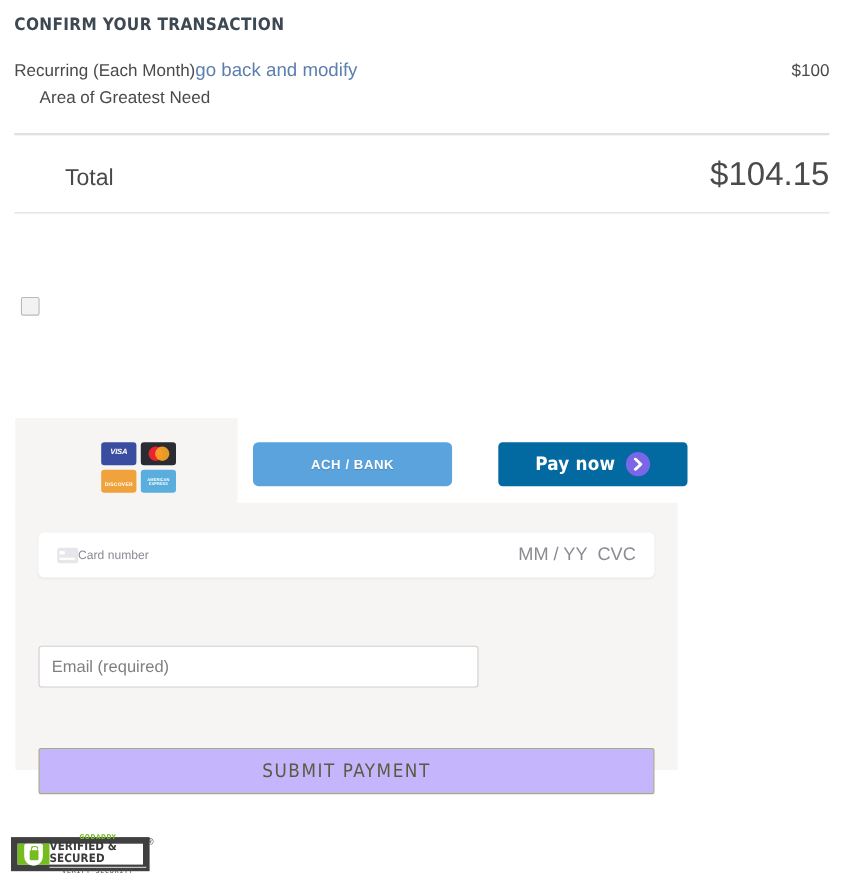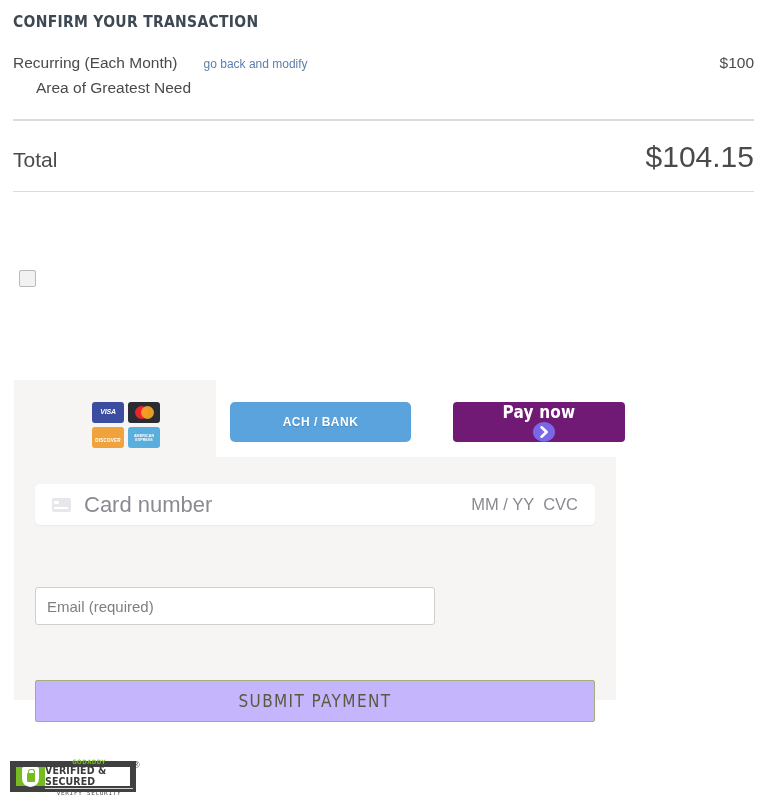--- a/index.html
+++ b/index.html
@@ -34,44 +34,43 @@
     align-items: baseline;
     justify-content: space-between;
   }
   .row-left { display: flex; align-items: baseline; }
   .row-label {
     font-size: 15.5px;
     color: #4a4a4a;
     font-weight: 400;
   }
   .row-link {
-    font-size: 12px;
+    font-size: 17px;
     color: #5b7fae;
-    margin-left: 26px;
     cursor: pointer;
     text-decoration: none;
   }
   .row-amount {
     font-size: 15.5px;
     color: #4a4a4a;
   }
   .subrow {
     font-size: 15.5px;
     color: #4a4a4a;
     padding-left: 23px;
     margin-top: 7px;
   }
 
   .rule { height: 1px; background: #dcdcdc; width: 741px; }
 
   .block-recurring { padding-bottom: 22px; }
   .block-cause { padding-top: 19px; padding-bottom: 20px; }
   .block-total { padding-top: 19px; padding-bottom: 17px; }
 
-  .total-label { font-size: 21px; color: #4a4a4a; }
+  .total-label { font-size: 21px; color: #4a4a4a; margin-left: 46px; }
   .total-amount { font-size: 30px; color: #4a4a4a; }
 
   
   .subscribe {
     position: absolute;
     left: 19px;
     top: 270px;
     display: flex;
     align-items: center;
   }
@@ -158,29 +157,28 @@
     font-family: "Liberation Sans", sans-serif;
     font-weight: 700;
     font-size: 12px;
     letter-spacing: 0.5px;
     cursor: pointer;
     text-shadow: 0 1px 1px rgba(0,0,0,0.18);
   }
   .btn-paynow {
     margin-left: 42px;
     width: 172px; height: 40px;
-    background: #701a75;
+    background: #0369a1;
     border: none;
     border-radius: 4px;
     color: #ffffff;
     display: flex;
     align-items: center;
     justify-content: center;
     cursor: pointer;
-    flex-direction: column;
   }
   .paynow-text {
     font-family: "DejaVu Sans Condensed", "Liberation Sans Narrow", "Liberation Sans", sans-serif;
     font-weight: 700;
     font-size: 17px;
     letter-spacing: 0.2px;
   }
   .paynow-chevron {
     margin-left: 10px;
     width: 22px; height: 22px;
@@ -220,22 +218,21 @@
     border-radius: 1px;
   }
   .card-glyph::after {
     content: "";
     position: absolute;
     left: 2px; bottom: 3px;
     width: 14px; height: 2px;
     background: #ffffff;
   }
   .card-ph {
-    margin-left: 13px;
-    font-size: 22px;
+    font-size: 11px;
     color: #8a8a92;
   }
   .card-right {
     margin-left: auto;
     font-size: 16.5px;
     color: #8a8a92;
   }
   .card-right .cvc { margin-left: 9px; }
 
   

